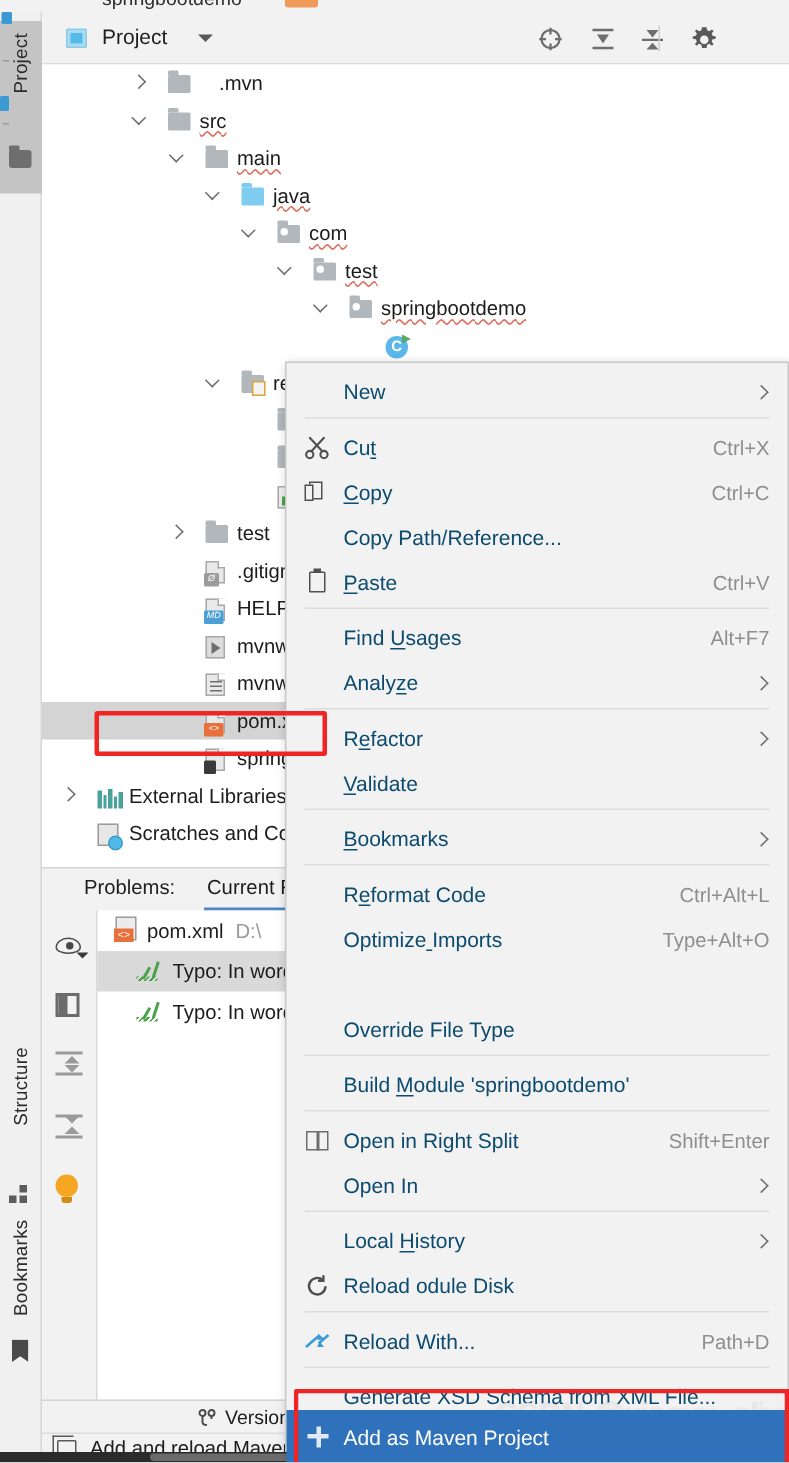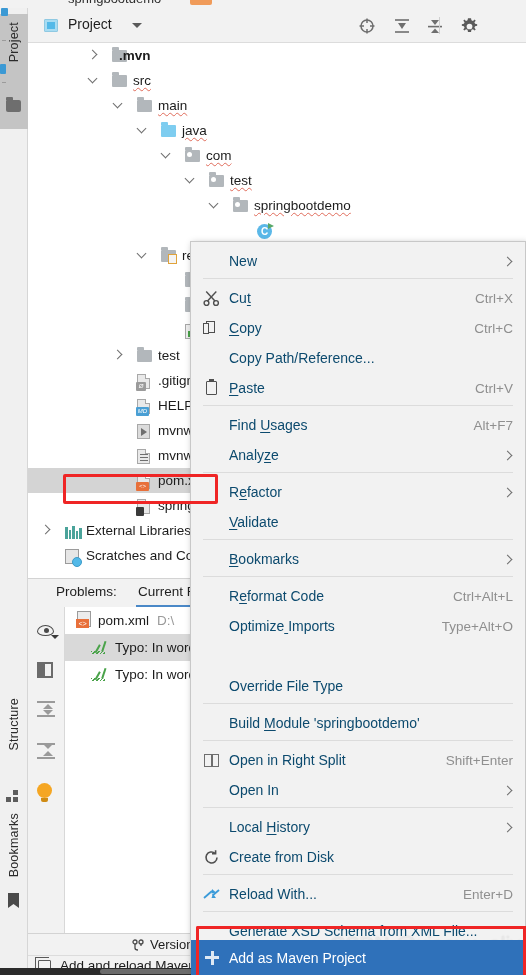--- a/index.html
+++ b/index.html
@@ -418,21 +418,21 @@
       </div>
     </div>
 
     <div class="tree">
 
       <div class="row" style="top:0px;">
         <div class="chev right" style="left:61px; top:8px;"></div>
         <div class="ic" style="left:84px;">
             <div class="ic-folder"></div>
           </div>
-        <div class="lbl" style="left:91px;font-weight:bold;">.mvn</div>
+        <div class="lbl" style="left:118px;">.mvn</div>
       </div>
 
       <div class="row" style="top:25px;">
         <div class="chev down" style="left:61px; top:7px;"></div>
         <div class="ic" style="left:84px;">
             <div class="ic-folder"></div>
           </div>
         <div class="lbl squig" style="left:105px;">src</div>
       </div>
 
@@ -812,35 +812,35 @@
       <span class="mi-arrow"></span>
     </div>
 
     <div class="mi" style="top:600px;">
       <span class="mi-ic" style="top:7px;">
         <svg width="17" height="17" viewBox="0 0 17 17">
           <path d="M14 8.5 a5.5 5.5 0 1 1 -1.9 -4.2" fill="none" stroke="#4f4f4f" stroke-width="1.6"></path>
           <polyline points="12.6,1.2 12.6,4.8 9,4.8" fill="none" stroke="#4f4f4f" stroke-width="1.6"></polyline>
         </svg>
       </span>
-      <span class="mi-label">Create from Disk</span>
+      <span class="mi-label">Reload odule Disk</span>
     </div>
     <div class="mi-sep" style="top:632px;"></div>
 
     <div class="mi" style="top:637px;">
       <span class="mi-ic" style="top:7px;">
         <svg width="17" height="17" viewBox="0 0 17 17">
           <line x1="1" y1="12" x2="9" y2="5" stroke="#3b9bd9" stroke-width="1.8"></line>
           <polygon points="9,3 13,6.5 8.6,7.5" fill="#3b9bd9"></polygon>
           <line x1="16" y1="4" x2="9.5" y2="9.5" stroke="#3b9bd9" stroke-width="1.8"></line>
           <polygon points="10,8 13,12 8.5,12" fill="#3b9bd9"></polygon>
         </svg>
       </span>
       <span class="mi-label">Reload With...</span>
-      <span class="mi-accel">Enter+D</span>
+      <span class="mi-accel">Path+D</span>
     </div>
     <div class="mi-sep" style="top:669px;"></div>
 
     <div class="mi" style="top:674px;">
       <span class="mi-label">Generate XSD Schema from XML File...</span>
     </div>
     <div class="mi-sep" style="top:706px;"></div>
 
     <div class="mi" style="top:711px;">
       <span class="mi-ic" style="top:7px;">

